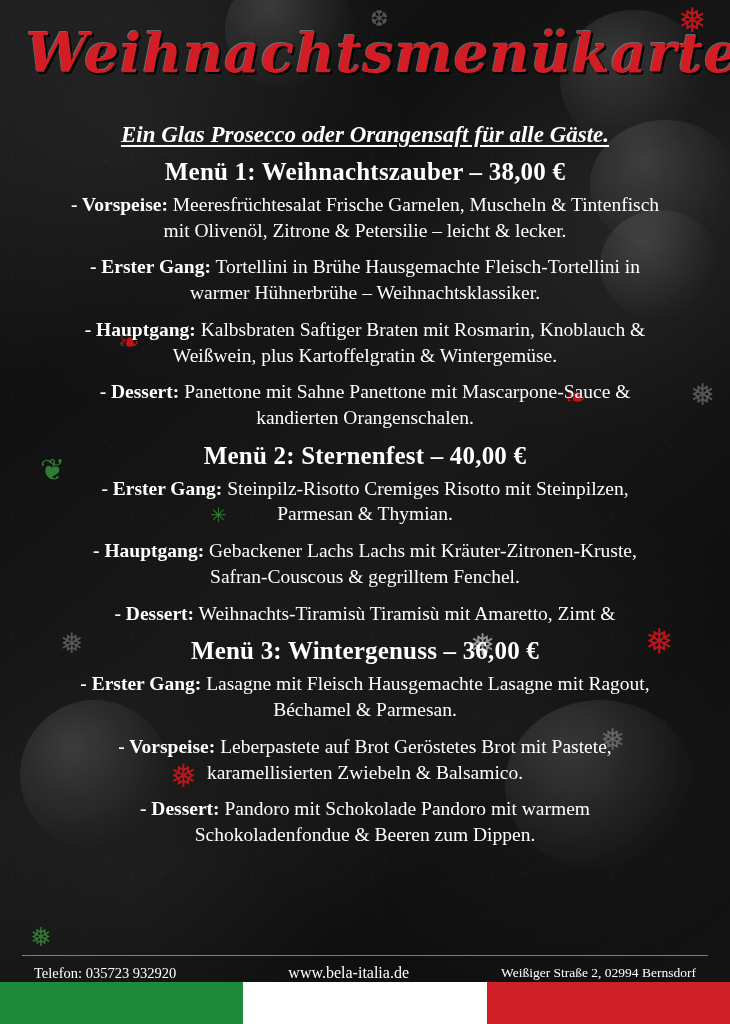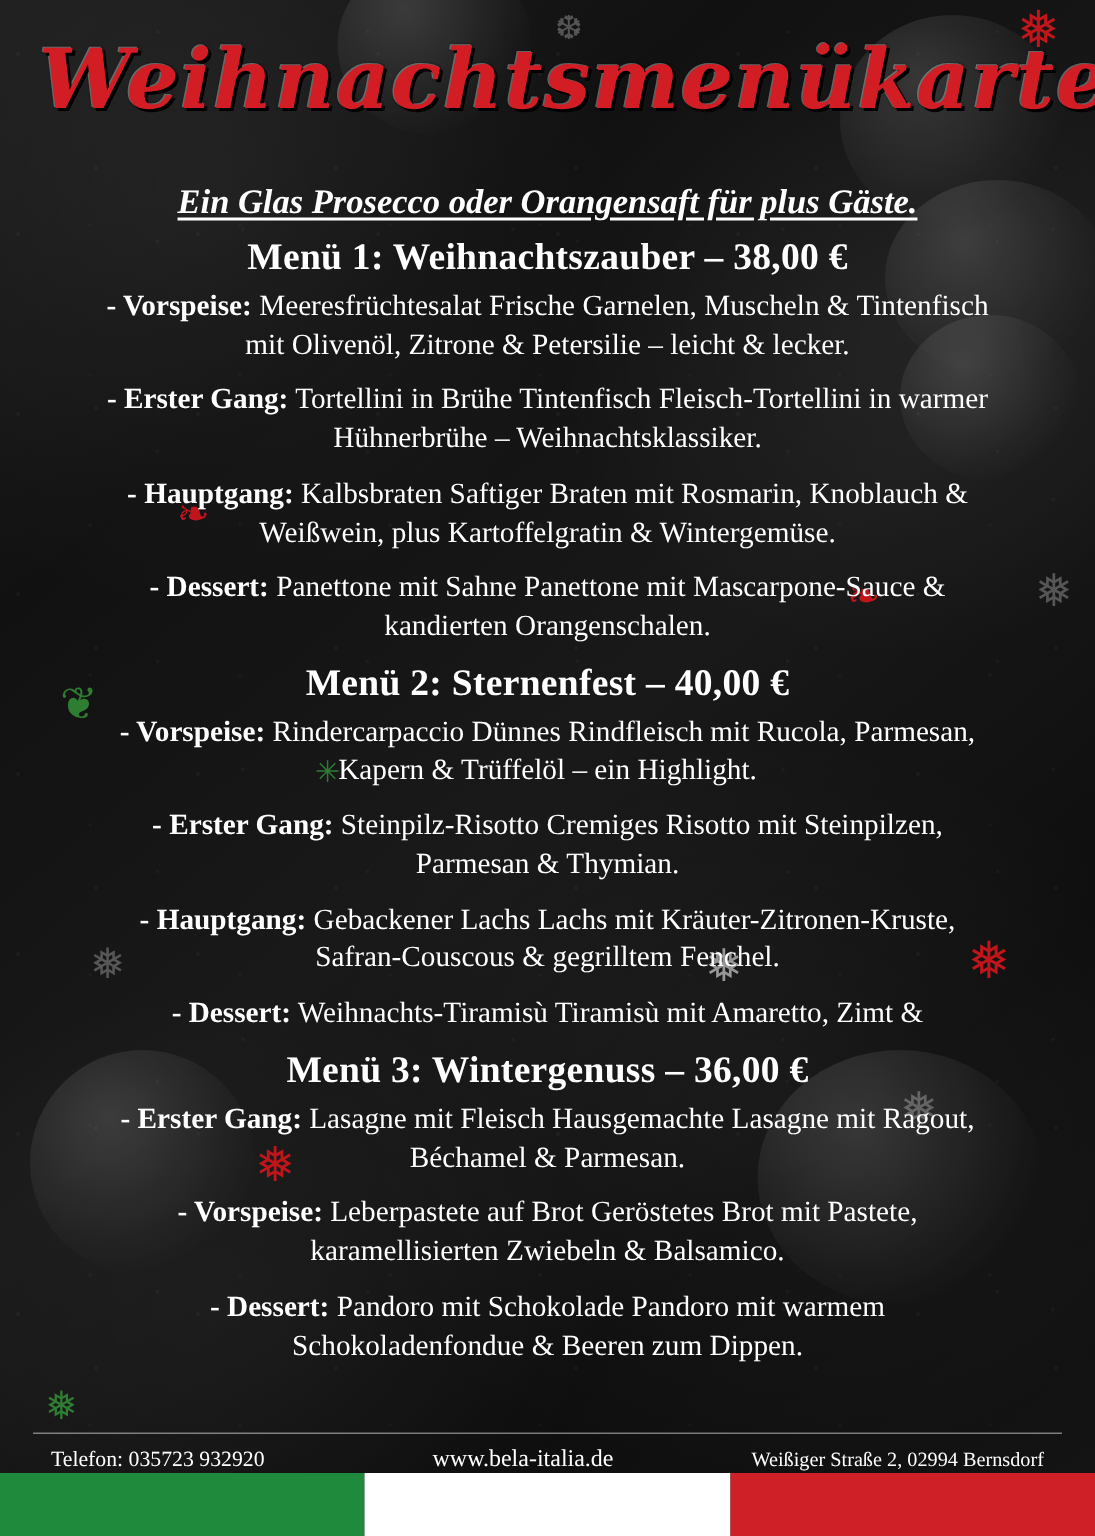--- a/index.html
+++ b/index.html
@@ -172,44 +172,41 @@
   <span class="snow red" style="left:118px;top:330px;font-size:26px;">❧</span>
   <span class="snow red" style="left:565px;top:385px;font-size:26px;">❧</span>
   <span class="snow green" style="left:40px;top:455px;font-size:30px;">❦</span>
 
   <div class="content">
 
     <h1 class="title">Weihnachtsmenükarte</h1>
 
     <div class="greeting">
       <br>
-      <span class="line">Ein Glas Prosecco oder Orangensaft für plus Gäste.</span>
+      <span class="line">Ein Glas Prosecco oder Orangensaft für alle Gäste.</span>
     </div>
 
     <section class="menu-block">
       <div class="menu-title">Menü 1: Weihnachtszauber – 38,00 €</div>
       <p class="course">
         <span class="lbl">- Vorspeise:</span><span> Meeresfrüchtesalat Frische Garnelen, Muscheln &amp; Tintenfisch mit Olivenöl, Zitrone &amp; Petersilie – leicht &amp; lecker.</span>
       </p>
       <p class="course">
-        <span class="lbl">- Erster Gang:</span><span> Tortellini in Brühe Tintenfisch Fleisch-Tortellini in warmer Hühnerbrühe – Weihnachtsklassiker.</span>
+        <span class="lbl">- Erster Gang:</span><span> Tortellini in Brühe Hausgemachte Fleisch-Tortellini in warmer Hühnerbrühe – Weihnachtsklassiker.</span>
       </p>
       <p class="course">
         <span class="lbl">- Hauptgang:</span><span> Kalbsbraten Saftiger Braten mit Rosmarin, Knoblauch &amp; Weißwein, plus Kartoffelgratin &amp; Wintergemüse.</span>
       </p>
       <p class="course">
         <span class="lbl">- Dessert:</span><span> Panettone mit Sahne Panettone mit Mascarpone-Sauce &amp; kandierten Orangenschalen.</span>
       </p>
     </section>
 
     <section class="menu-block">
       <div class="menu-title">Menü 2: Sternenfest – 40,00 €</div>
-      <p class="course">
-        <span class="lbl">- Vorspeise:</span><span> Rindercarpaccio Dünnes Rindfleisch mit Rucola, Parmesan, Kapern &amp; Trüffelöl – ein Highlight.</span>
-      </p>
       <p class="course">
         <span class="lbl">- Erster Gang:</span><span> Steinpilz-Risotto Cremiges Risotto mit Steinpilzen, Parmesan &amp; Thymian.</span>
       </p>
       <p class="course">
         <span class="lbl">- Hauptgang:</span><span> Gebackener Lachs Lachs mit Kräuter-Zitronen-Kruste, Safran-Couscous &amp; gegrilltem Fenchel.</span>
       </p>
       <p class="course">
         <span class="lbl">- Dessert:</span><span> Weihnachts-Tiramisù Tiramisù mit Amaretto, Zimt &amp;</span>
       </p>
     </section>

